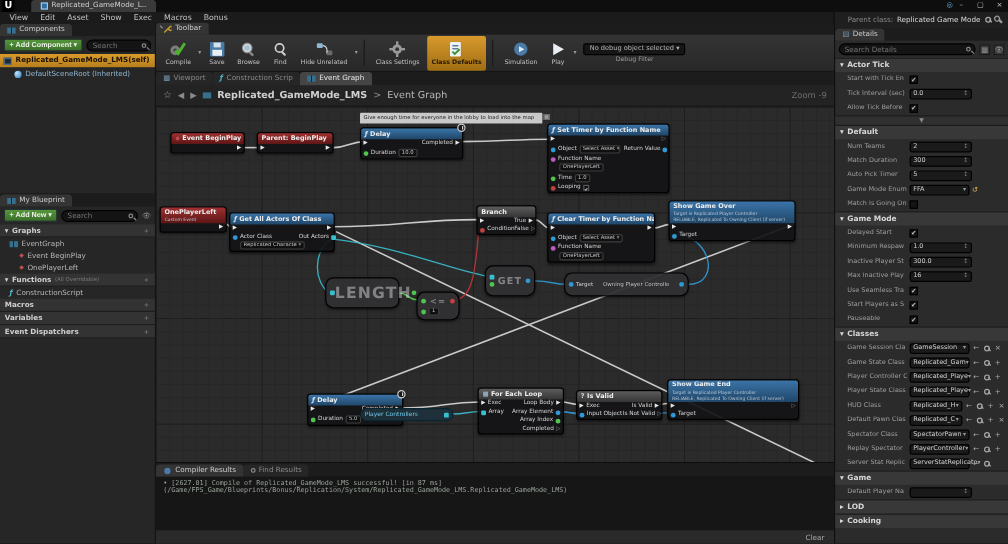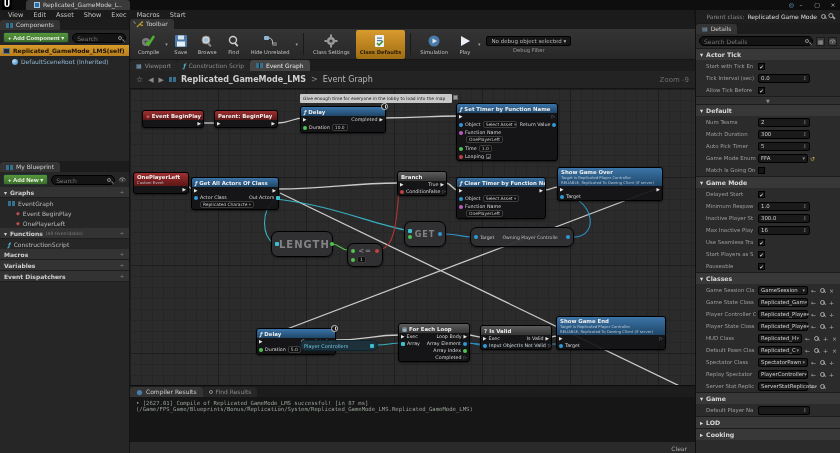--- a/index.html
+++ b/index.html
@@ -144,21 +144,21 @@
     <span>×</span>
   </div>
 </div>
 <div class="abs" id="menubar">
     <span>View</span>
     <span>Edit</span>
     <span>Asset</span>
     <span>Show</span>
     <span>Exec</span>
     <span>Macros</span>
-    <span>Start</span>
+    <span>Bonus</span>
   </div>
 
 <div class="abs" id="leftcol">
   <div class="tabstrip lhead">
       <div class="ptab">
         <span class="gico"></span>
         <span>Components</span>
       </div>
     </div>
   <div class="addrow">
@@ -591,21 +591,21 @@
       <div class="prow">
           <span class="pl">
             <i class="pin blue"></i>
             <em>Target</em>
           </span>
         </div>
     </div>
 
     <div class="compact" style="left:141px;top:142px;width:62px;height:26px">
       <i class="pin cyan"></i>
-        <span class="bigtxt" style="font-size:10px">LENGTH</span>
+        <span class="bigtxt" style="font-size:13px">LENGTH</span>
         <i class="pin green"></i>
     </div>
 
     <div class="compact" style="left:217px;top:154px;width:36px;height:24px;flex-direction:column;justify-content:center;gap:1px">
       <div style="display:flex;align-items:center;gap:2px;width:100%;justify-content:space-between">
           <i class="pin green"></i>
           <span class="bigtxt" style="font-size:7px">&lt;=</span>
           <i class="pin red"></i>
         </div>
       <div style="display:flex;align-items:center;gap:2px;width:100%">

